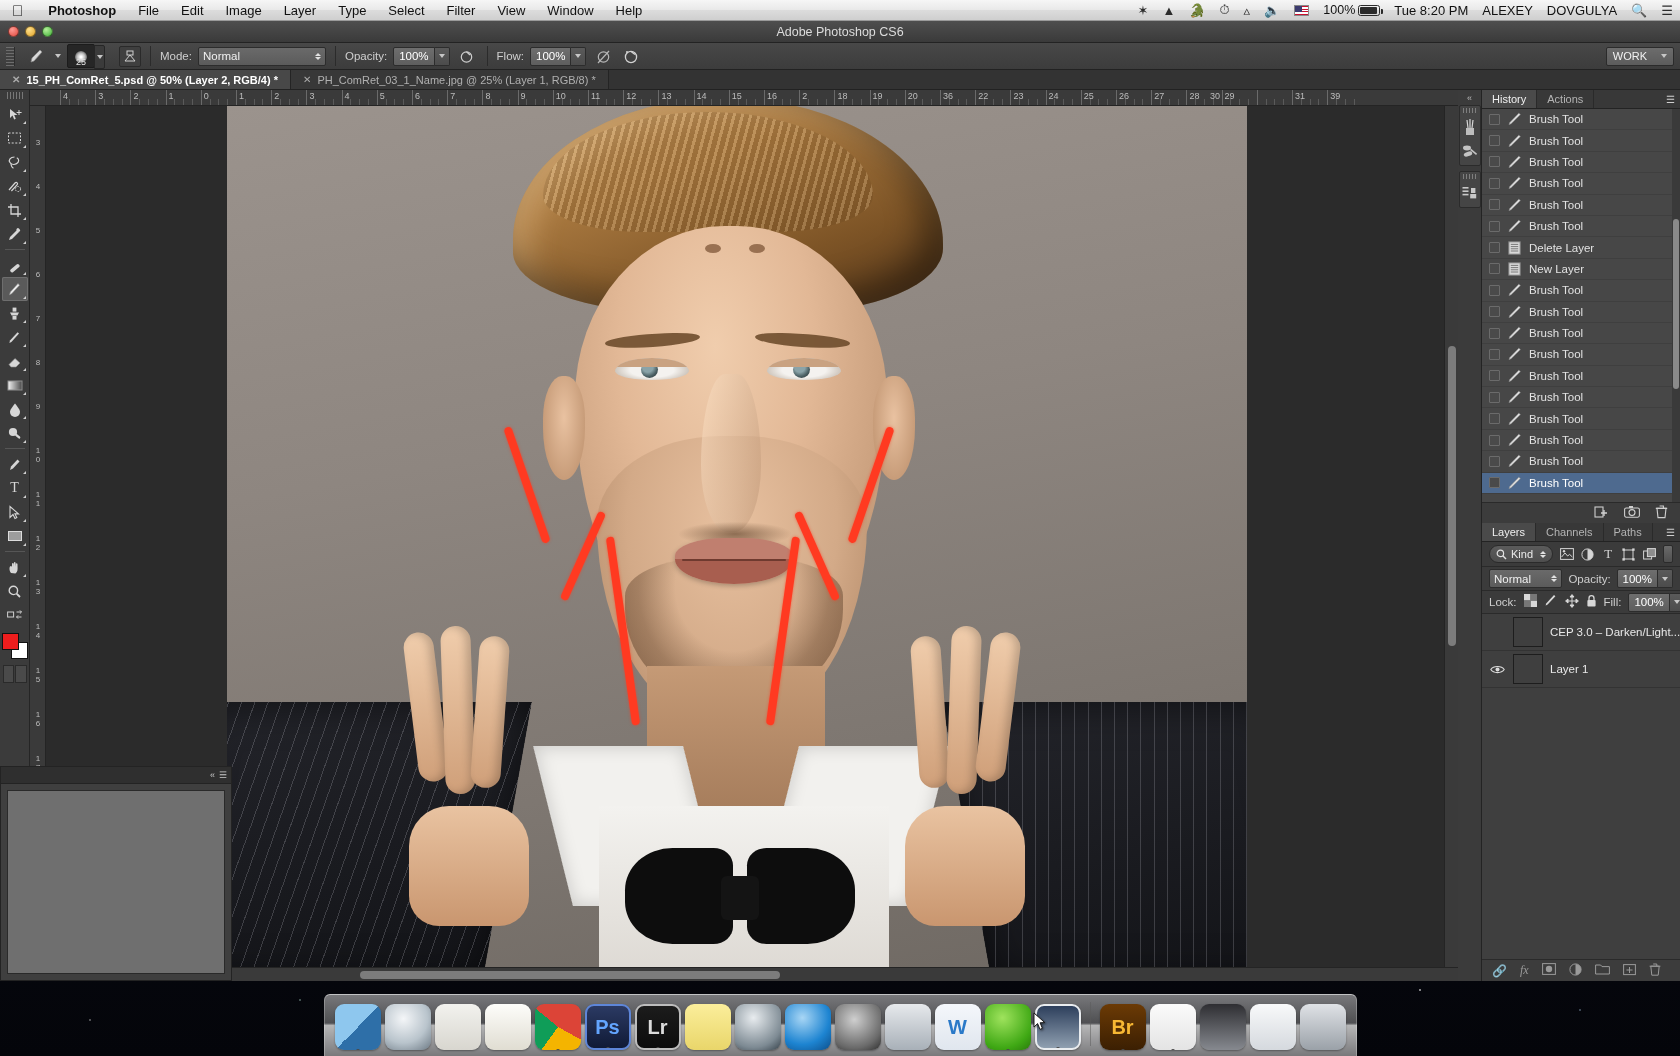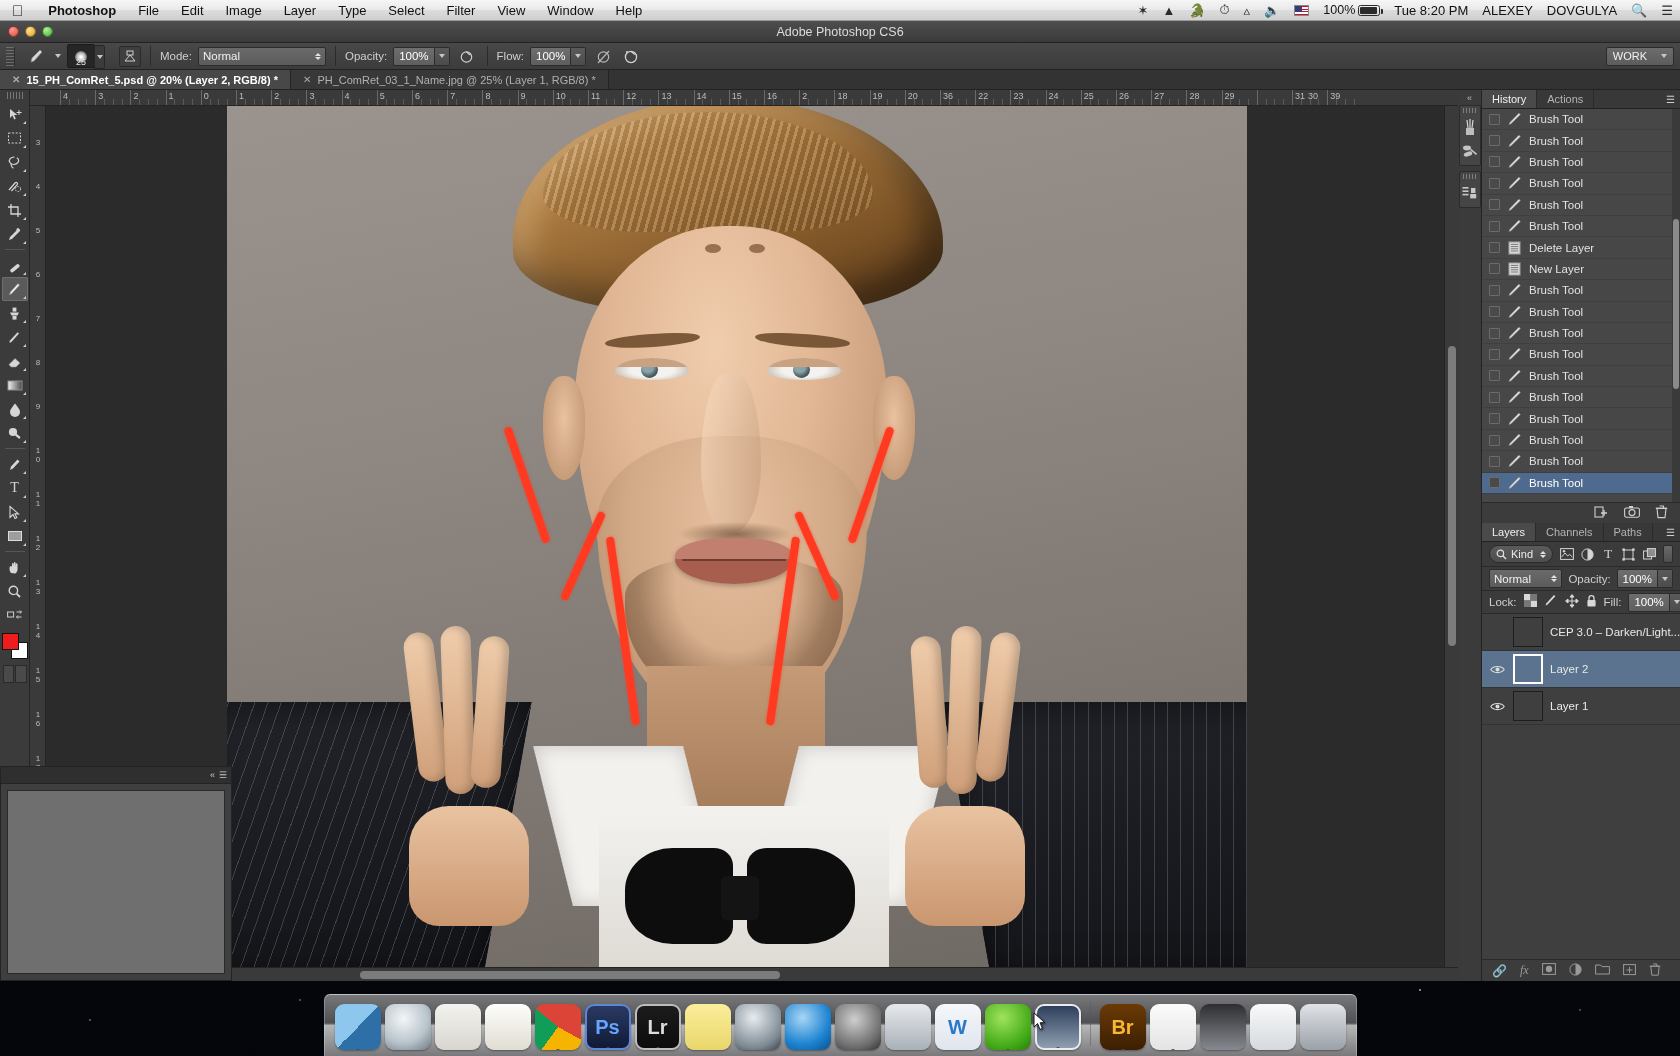--- a/index.html
+++ b/index.html
@@ -439,21 +439,21 @@
       <span class="workpill">
         <span>WORK</span>
         <span class="caret"></span>
       </span>
     </span>
   </div>
 
   <div id="tabsbar">
     <div class="doctab active">
       <span class="xmark">✕</span>
-      <span>15_PH_ComRet_5.psd @ 20% (Layer 2, RGB/8) *</span>
+      <span>15_PH_ComRet_5.psd @ 50% (Layer 2, RGB/4) *</span>
     </div>
     <div class="doctab inactive">
       <span class="xmark">✕</span>
       <span>PH_ComRet_03_1_Name.jpg @ 25% (Layer 1, RGB/8) *</span>
     </div>
   </div>
 
   <div id="mainrow">
 
     <div id="toolbox">
@@ -775,21 +775,21 @@
           <div class="rnum" style="left: 1159.4px;">28</div>
           <div class="rtick minor" style="left: 1165.2px;"></div>
           <div class="rtick minor" style="left: 1174px;"></div>
           <div class="rtick minor" style="left: 1182.8px;"></div>
           <div class="rtick" style="left: 1191.6px;"></div>
           <div class="rnum" style="left: 1194.6px;">29</div>
           <div class="rtick minor" style="left: 1200.4px;"></div>
           <div class="rtick minor" style="left: 1209.2px;"></div>
           <div class="rtick minor" style="left: 1218px;"></div>
           <div class="rtick" style="left: 1226.8px;"></div>
-          <div class="rnum" style="left: 1278px;">30</div>
+          <div class="rnum" style="left: 1180px;">30</div>
           <div class="rtick minor" style="left: 1235.6px;"></div>
           <div class="rtick minor" style="left: 1244.4px;"></div>
           <div class="rtick minor" style="left: 1253.2px;"></div>
           <div class="rtick" style="left: 1262px;"></div>
           <div class="rnum" style="left: 1265px;">31</div>
           <div class="rtick minor" style="left: 1270.8px;"></div>
           <div class="rtick minor" style="left: 1279.6px;"></div>
           <div class="rtick minor" style="left: 1288.4px;"></div>
           <div class="rtick" style="left: 1297.2px;"></div>
           <div class="rnum" style="left: 1300.2px;">39</div>
@@ -1234,30 +1234,20 @@
               </span>
           </span>
         </div>
 
         <div id="layerlist">
             <div class="lrow">
               <span class="eyecell"></span>
               <span class="lthumb"><span class="miniportrait"><span class="mh"></span><span class="mf"></span><span class="mb"></span></span></span>
               <span class="lname">CEP 3.0 – Darken/Light...</span>
             </div>
-            <div class="lrow sel">
-              <span class="eyecell">
-                <svg width="15" height="11" viewBox="0 0 15 11">
-                  <path d="M0.8 5.5 C3.5 1.4 11.5 1.4 14.2 5.5 C11.5 9.6 3.5 9.6 0.8 5.5 Z" fill="none" stroke="#dcdcdc" stroke-width="1.1"></path>
-                  <circle cx="7.5" cy="5.5" r="2" fill="#dcdcdc"></circle>
-                </svg>
-              </span>
-              <span class="lthumb white"><span class="checker"></span></span>
-              <span class="lname">Layer 2</span>
-            </div>
             <div class="lrow">
               <span class="eyecell">
                 <svg width="15" height="11" viewBox="0 0 15 11">
                   <path d="M0.8 5.5 C3.5 1.4 11.5 1.4 14.2 5.5 C11.5 9.6 3.5 9.6 0.8 5.5 Z" fill="none" stroke="#dcdcdc" stroke-width="1.1"></path>
                   <circle cx="7.5" cy="5.5" r="2" fill="#dcdcdc"></circle>
                 </svg>
               </span>
               <span class="lthumb"><span class="miniportrait"><span class="mh"></span><span class="mf"></span><span class="mb"></span></span></span>
               <span class="lname">Layer 1</span>
             </div>

